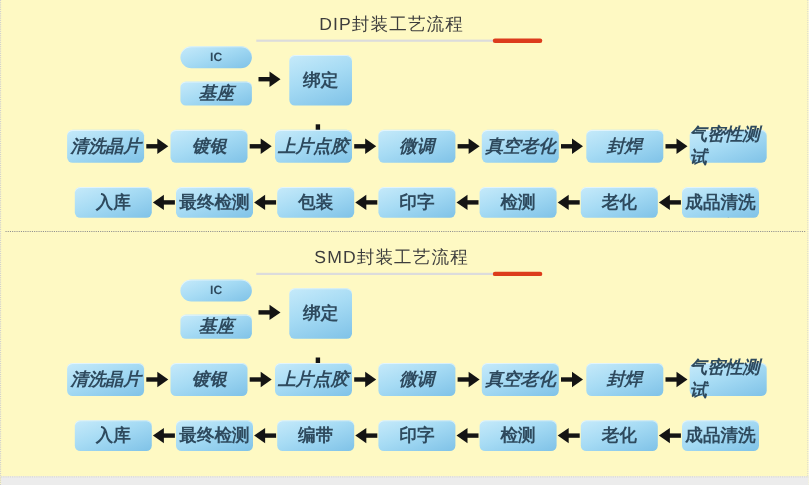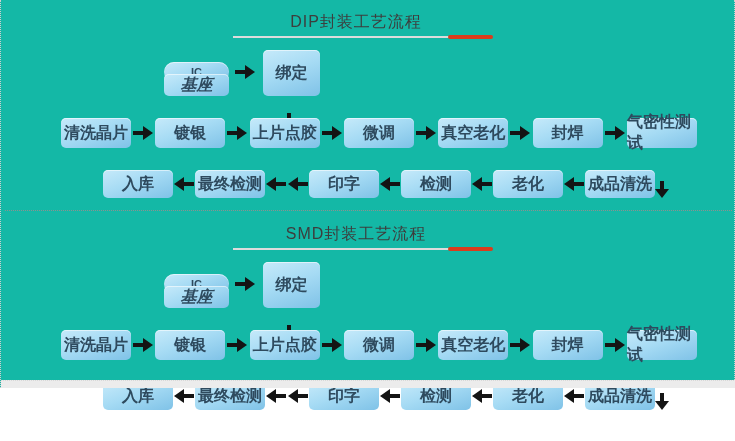--- a/index.html
+++ b/index.html
@@ -4,22 +4,22 @@
 <style>
   * { margin:0; padding:0; box-sizing:border-box; }
   html,body { width:735px; height:441px; }
   body {
     font-family: "Liberation Sans", "DejaVu Sans", sans-serif;
     background:#ffffff;
     position:relative;
     overflow:hidden;
   }
   #page {
-    position:absolute; left:0; top:0; width:735px; height:388px;
-    background:#14b8a6;
+    position:absolute; left:0; top:0; width:735px; height:441px;
+    background:#fef9c3;
     border-left:1px dotted #cfcfcf;
     border-right:1px dotted #cfcfcf;
   }
   .section { position:absolute; left:0; width:735px; }
   #sec-dip { top:0; height:211px; }
   #sec-smd { top:212px; height:221px; }
 
   .sec-title {
     position:absolute; left:0; top:12px; width:710px;
     text-align:center; font-size:16px; color:#3d3d3d;
@@ -37,32 +37,32 @@
   .bluebox {
     background:linear-gradient(160deg, #c6eafa 0%, #a6dbf4 45%, #7fc2e7 100%);
     border-radius:5px;
     color:#2e4a5e;
     font-size:16px; font-weight:bold;
     display:flex; align-items:center; justify-content:center;
     box-shadow: inset 0 1px 0 rgba(255,255,255,0.55);
   }
 
   
-  .inp-ic   { position:absolute; left:163px; top:62px;  width:65px; height:20px; font-size:11px;border-radius:10px; }
+  .inp-ic   { position:absolute; left:163px; top:42px;  width:65px; height:20px; font-size:11px;border-radius:10px; }
   .inp-base { position:absolute; left:163px; top:74px;  width:65px; height:22px;font-style:italic; }
   .bindbox  { position:absolute; left:262px; top:50px;  width:57px; height:46px; }
   .h-arrow-header { position:absolute; left:233px; top:65px; }
   .v-arrow-bind   { position:absolute; left:281px; top:99px; }
   .v-arrow-col7   { position:absolute; left:654px; top:150px; }
 
   .flow-row {
     position:absolute; left:60px; width:636px; height:30px;
     display:flex; justify-content:space-between; align-items:center;
   }
-  .row1 { top:118px; }
+  .row1 { top:118px;font-style:italic; }
   .row2 { top:170px; height:28px;justify-content:center; }
   .flow-row .bluebox { flex:none; width:70px; height:100%; }
 
   
   .har { position:relative; width:22px; height:14px; flex:none; }
   .har::before { content:''; position:absolute; top:5px; width:11px; height:4px; background:#141414; }
   .har::after  { content:''; position:absolute; top:0; border-top:7px solid transparent; border-bottom:7px solid transparent; }
   .har.right::before { left:1px; }
   .har.right::after  { left:11px; border-left:10px solid #141414; }
   .har.left::before  { right:1px; }
@@ -114,20 +114,21 @@
       <div class="bluebox">气密性测试</div>
     </div>
 
     <div class="var v-arrow-col7"></div>
 
     <div class="flow-row row2">
       <div class="bluebox">入库</div>
       <div class="har left"></div>
       <div class="bluebox">最终检测</div>
       <div class="har left"></div>
+      <div class="bluebox">包装</div>
       <div class="har left"></div>
       <div class="bluebox">印字</div>
       <div class="har left"></div>
       <div class="bluebox">检测</div>
       <div class="har left"></div>
       <div class="bluebox">老化</div>
       <div class="har left"></div>
       <div class="bluebox">成品清洗</div>
     </div>
   </div>
@@ -161,20 +162,21 @@
       <div class="bluebox">气密性测试</div>
     </div>
 
     <div class="var v-arrow-col7"></div>
 
     <div class="flow-row row2">
       <div class="bluebox">入库</div>
       <div class="har left"></div>
       <div class="bluebox">最终检测</div>
       <div class="har left"></div>
+      <div class="bluebox">编带</div>
       <div class="har left"></div>
       <div class="bluebox">印字</div>
       <div class="har left"></div>
       <div class="bluebox">检测</div>
       <div class="har left"></div>
       <div class="bluebox">老化</div>
       <div class="har left"></div>
       <div class="bluebox">成品清洗</div>
     </div>
   </div>

